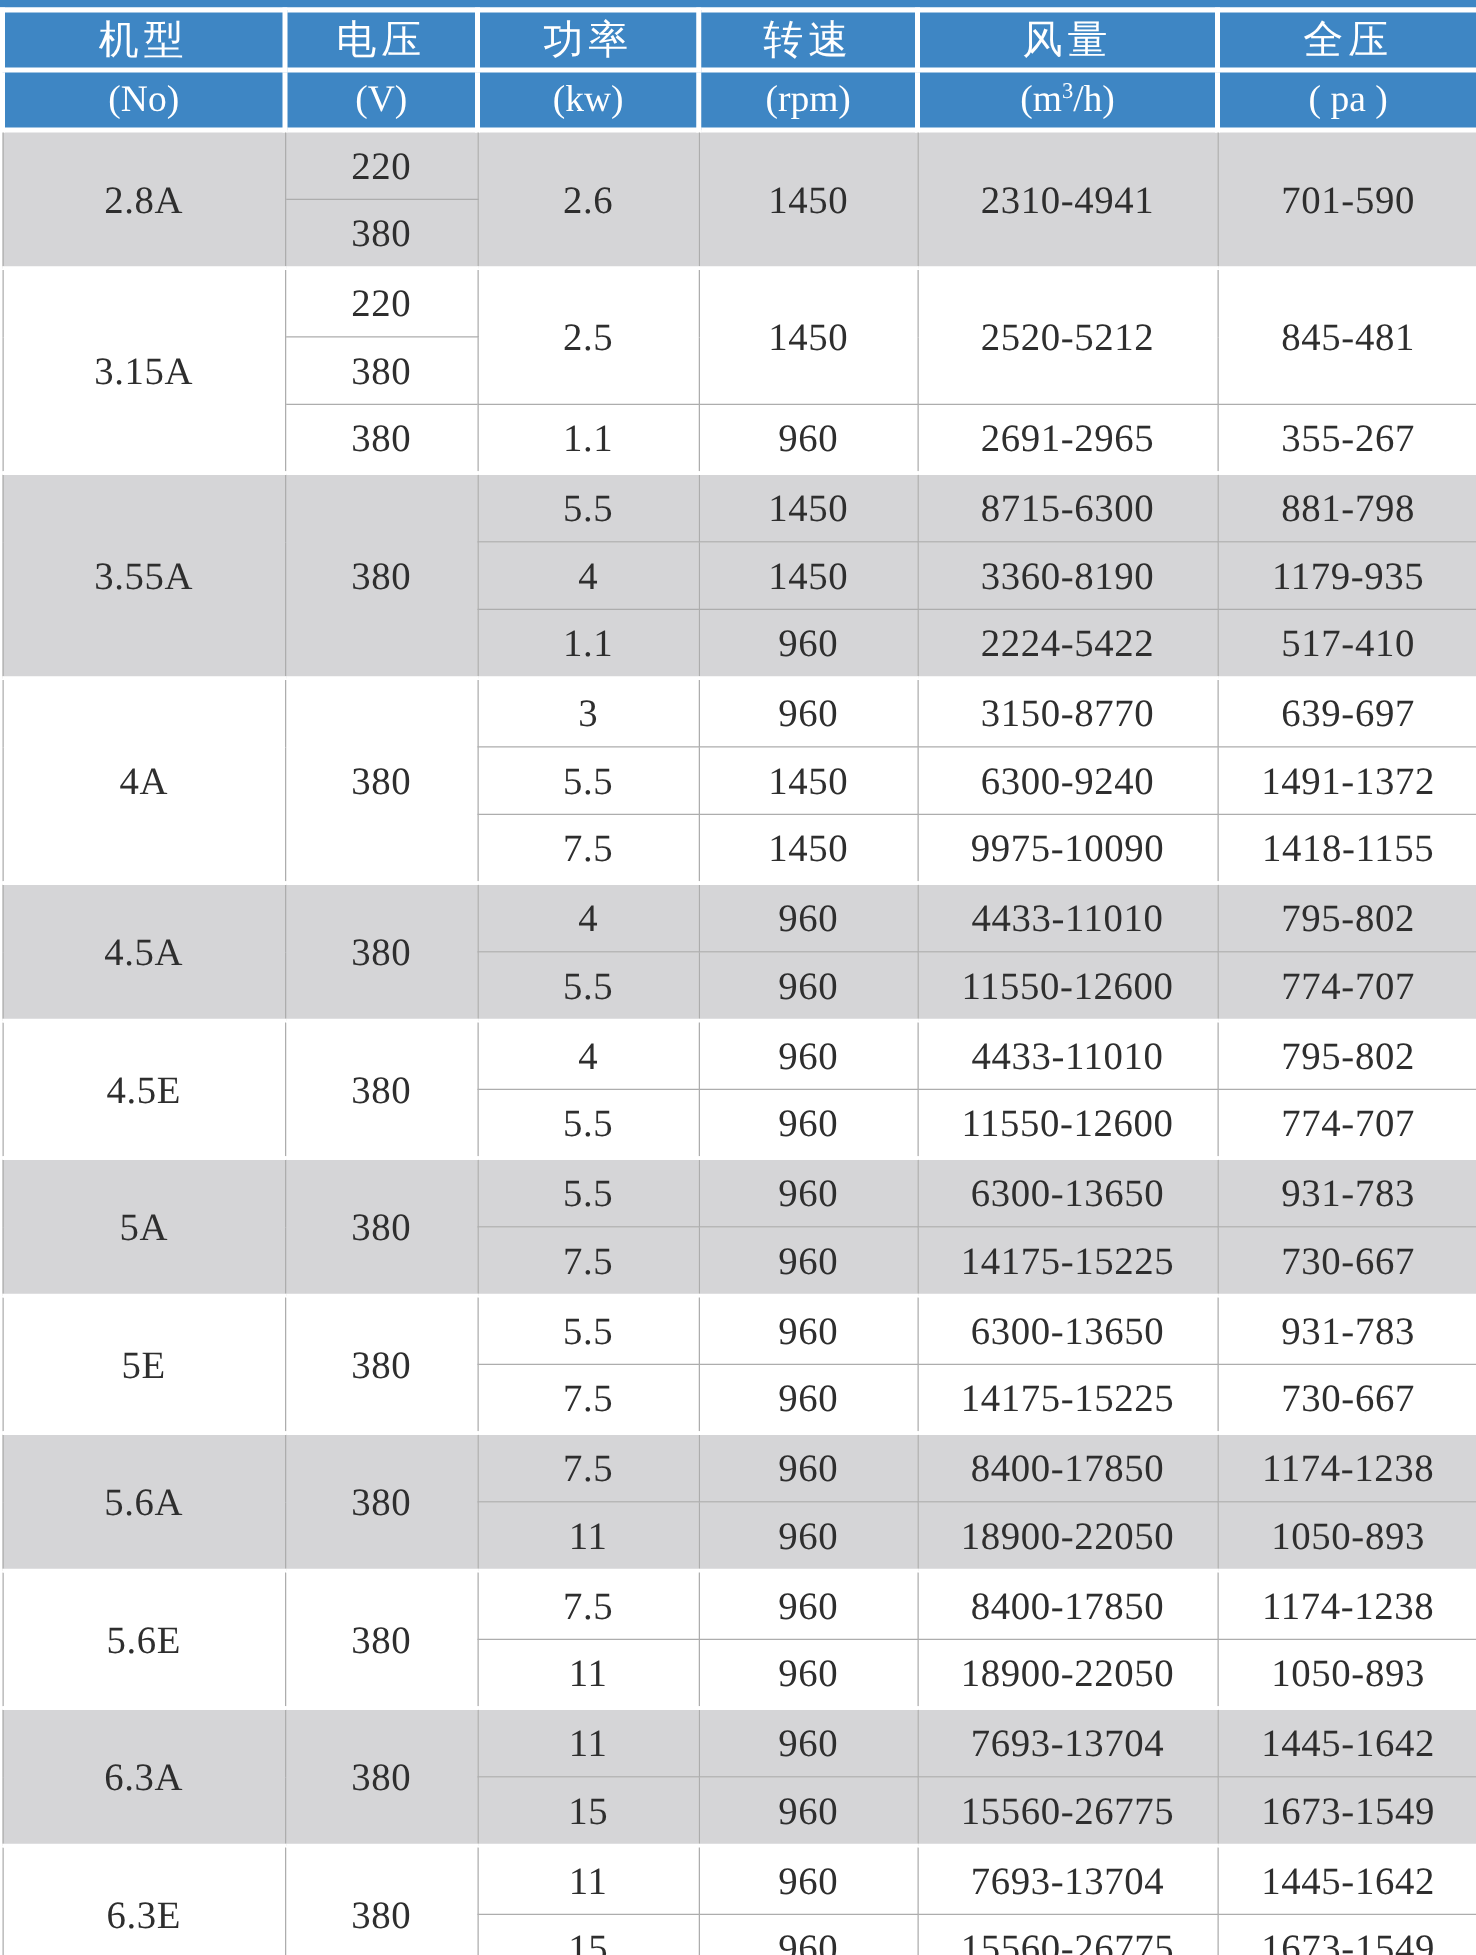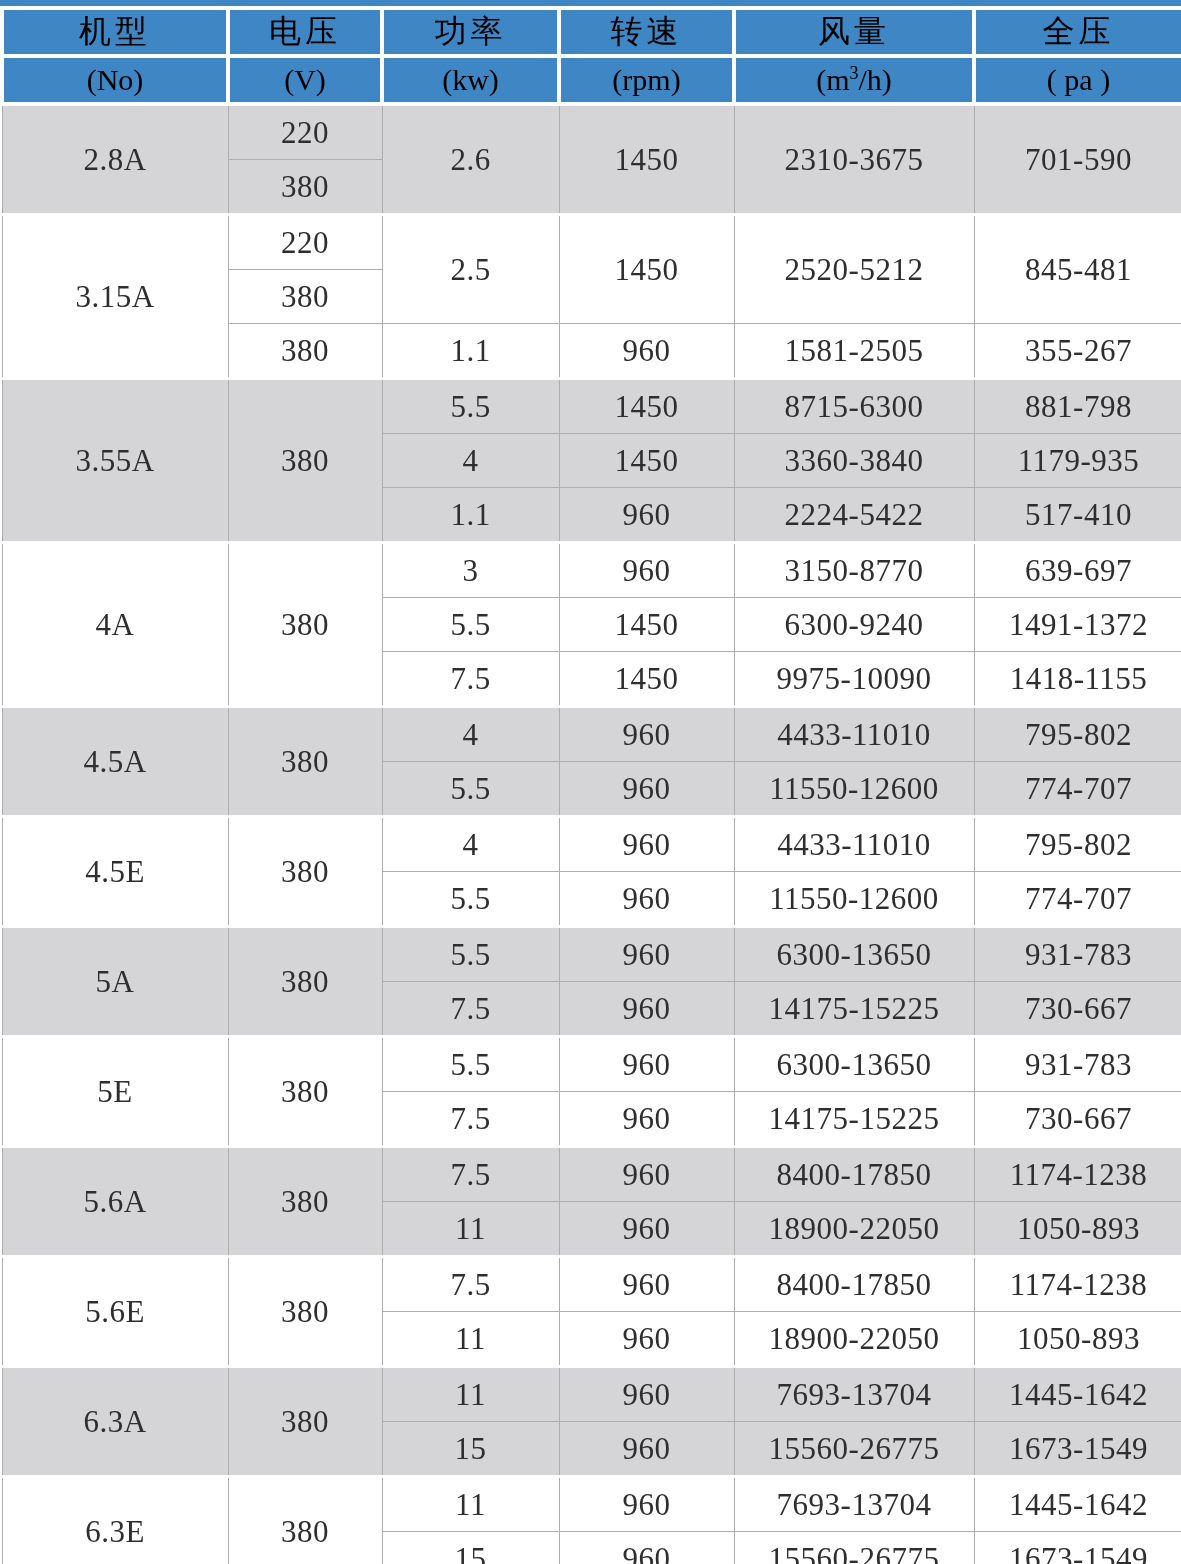--- a/index.html
+++ b/index.html
@@ -15,21 +15,21 @@
     height: 6px;
     background: var(--header-blue, #3E86C4);
   }
   table.spec-table {
     width: 1181px;
     border-collapse: collapse;
     table-layout: fixed;
   }
   thead th {
     background: var(--header-blue, #3E86C4);
-    color: #000000;
+    color: #ffffff;
     border: 4px solid #ffffff;
     height: 44px;
     font-weight: normal;
     text-align: center;
     vertical-align: middle;
     padding: 0;
   }
   th.zh {
     font-family: "Liberation Sans", "DejaVu Sans", sans-serif;
     font-size: 32px;
@@ -92,21 +92,21 @@
       <th class="unit">( pa )</th>
     </tr>
   </thead>
   <tbody>
 
     <tr class="gray gs">
       <td rowspan="2">2.8A</td>
       <td>220</td>
       <td rowspan="2">2.6</td>
       <td rowspan="2">1450</td>
-      <td rowspan="2">2310-3675</td>
+      <td rowspan="2">2310-4941</td>
       <td rowspan="2">701-590</td>
     </tr>
     <tr class="gray">
       <td>380</td>
     </tr>
 
     <tr class="white gs">
       <td rowspan="3">3.15A</td>
       <td>220</td>
       <td rowspan="2">2.5</td>
@@ -114,36 +114,36 @@
       <td rowspan="2">2520-5212</td>
       <td rowspan="2">845-481</td>
     </tr>
     <tr class="white">
       <td>380</td>
     </tr>
     <tr class="white">
       <td>380</td>
       <td>1.1</td>
       <td>960</td>
-      <td>1581-2505</td>
+      <td>2691-2965</td>
       <td>355-267</td>
     </tr>
 
     <tr class="gray gs">
       <td rowspan="3">3.55A</td>
       <td rowspan="3">380</td>
       <td>5.5</td>
       <td>1450</td>
       <td>8715-6300</td>
       <td>881-798</td>
     </tr>
     <tr class="gray">
       <td>4</td>
       <td>1450</td>
-      <td>3360-3840</td>
+      <td>3360-8190</td>
       <td>1179-935</td>
     </tr>
     <tr class="gray">
       <td>1.1</td>
       <td>960</td>
       <td>2224-5422</td>
       <td>517-410</td>
     </tr>
 
     <tr class="white gs">

